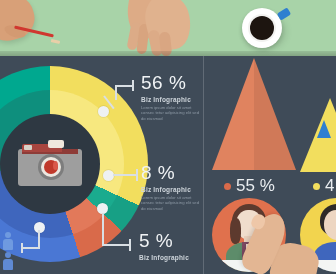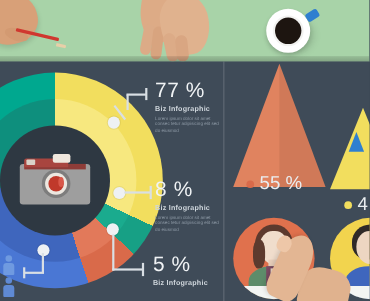--- a/index.html
+++ b/index.html
@@ -194,21 +194,21 @@
 
   <div class="ldr" style="left:98px;top:78px;width:50px;height:40px;">
     <div class="dot" style="left:0px;top:28px;"></div>
     <div class="seg" style="left:5px;top:18px;width:2px;height:16px;transform:rotate(-38deg);transform-origin:top;"></div>
     <div class="seg" style="left:17px;top:8px;width:2px;height:14px;"></div>
     <div class="seg" style="left:17px;top:7px;width:18px;height:2px;"></div>
     <div class="tick" style="left:34px;top:2px;height:11px;"></div>
   </div>
 
   <div class="callout" style="left:141px;top:73px;">
-    <div class="pct">77 %</div>
+    <div class="pct">56 %</div>
     <div class="ttl">Biz Infographic</div>
     <div class="sub">Lorem ipsum dolor sit amet consec tetur adipisicing elit sed do eiusmod</div>
   </div>
 
   <div class="ldr" style="left:103px;top:168px;width:46px;height:20px;">
     <div class="dot" style="left:0px;top:2px;"></div>
     <div class="seg" style="left:10px;top:6px;width:24px;height:2px;"></div>
     <div class="tick" style="left:33px;top:1px;height:12px;"></div>
   </div>
 
@@ -240,21 +240,21 @@
   <div class="ppl" style="left:2px;top:232px;width:16px;height:42px;">
     <div class="head" style="left:3px;top:0px;width:6px;height:6px;background:#6f9ae0;"></div>
     <div class="torso" style="left:1px;top:7px;width:10px;height:11px;background:#6f9ae0;"></div>
     <div class="head" style="left:3px;top:20px;width:6px;height:6px;background:#5f8ad4;"></div>
     <div class="torso" style="left:1px;top:27px;width:10px;height:11px;background:#5f8ad4;"></div>
   </div>
 
   <div class="tri" style="left:212px;top:58px;border-left:42px solid transparent;border-right:42px solid transparent;border-bottom:112px solid #e0835f;"></div>
   <div class="tri-shade" style="left:254px;top:58px;border-left:0 solid transparent;border-right:42px solid transparent;border-bottom:112px solid rgba(0,0,0,.07);"></div>
 
-  <div class="pct-row" style="left:224px;top:157px;">
+  <div class="pct-row" style="left:224px;top:176px;">
     <div class="bullet" style="background:#d96a4a;"></div>
     <div class="val">55 %</div>
   </div>
 
   <div class="tri" style="left:300px;top:98px;border-left:30px solid transparent;border-right:30px solid transparent;border-bottom:74px solid #f2de5e;"></div>
   <div class="tri" style="left:317px;top:120px;border-left:7px solid transparent;border-right:7px solid transparent;border-bottom:18px solid #2f7fd0;"></div>
 
   <div class="pct-row" style="left:313px;top:176px;">
     <div class="bullet" style="background:#f2de5e;"></div>
     <div class="val">4</div>

